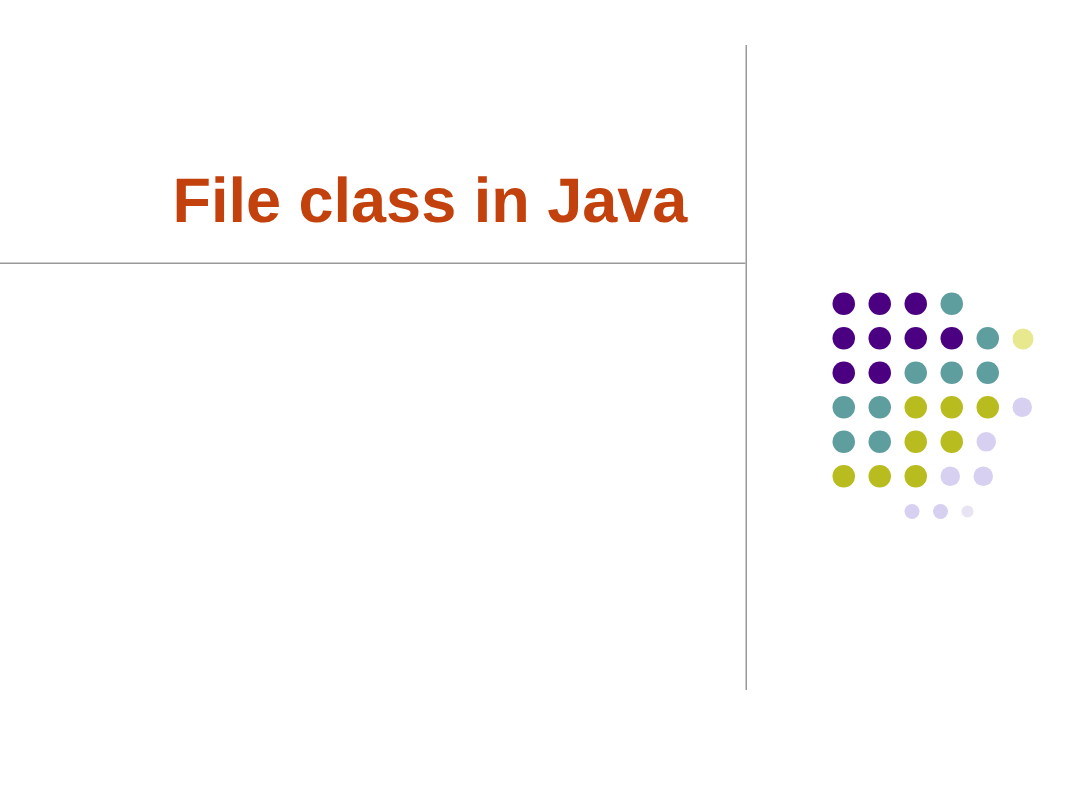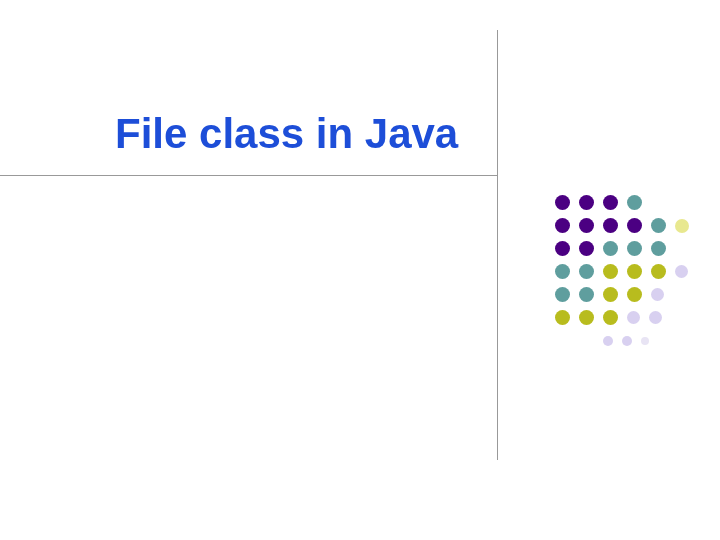--- a/index.html
+++ b/index.html
@@ -10,21 +10,21 @@
       position: relative;
       font-family: Verdana, Geneva, sans-serif;
       overflow: hidden;
     }
     .title {
       position: absolute;
       top: 110px;
       left: 115px;
       font-size: 42px;
       font-weight: bold;
-      color: #1d4ed8;
+      color: #c2410c;
     }
     .hline {
       position: absolute;
       top: 175px;
       left: 0;
       width: 497px;
       height: 1px;
       background: #999999;
     }
     .vline {

